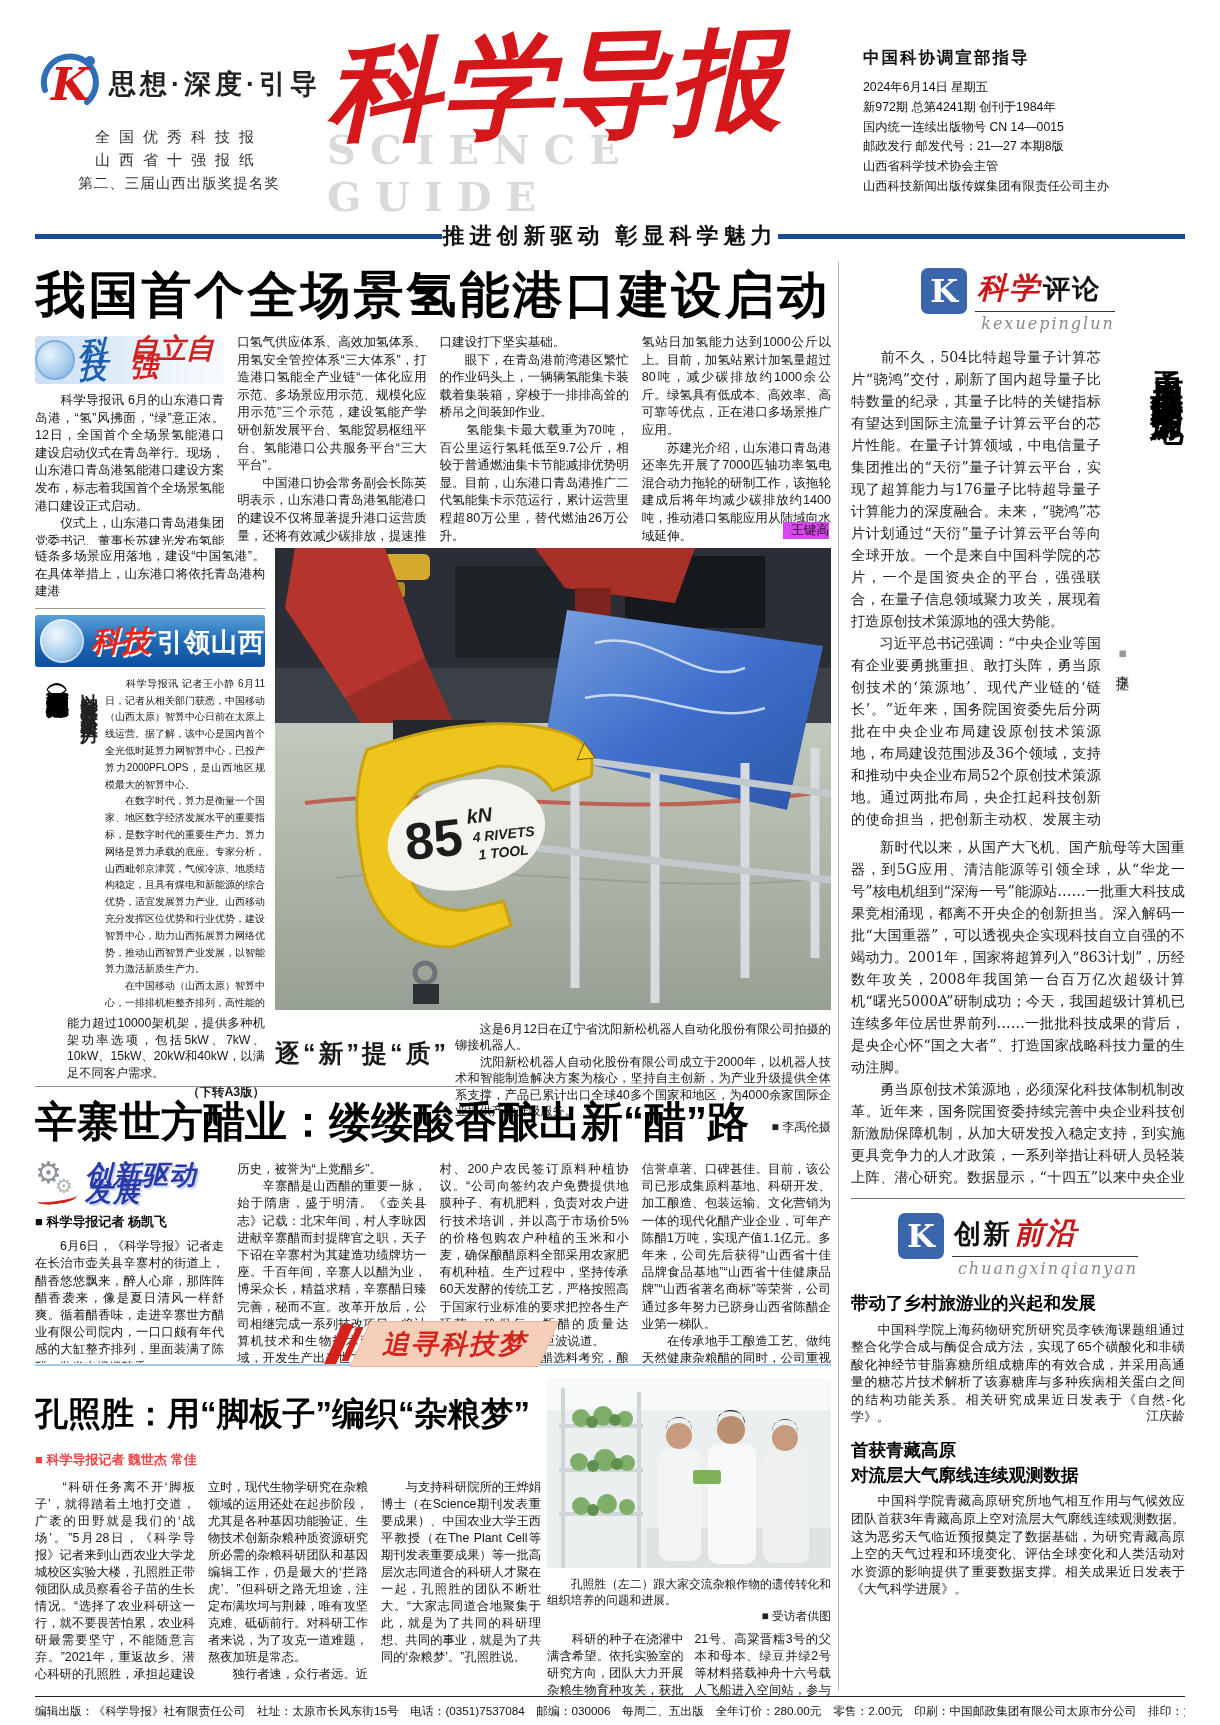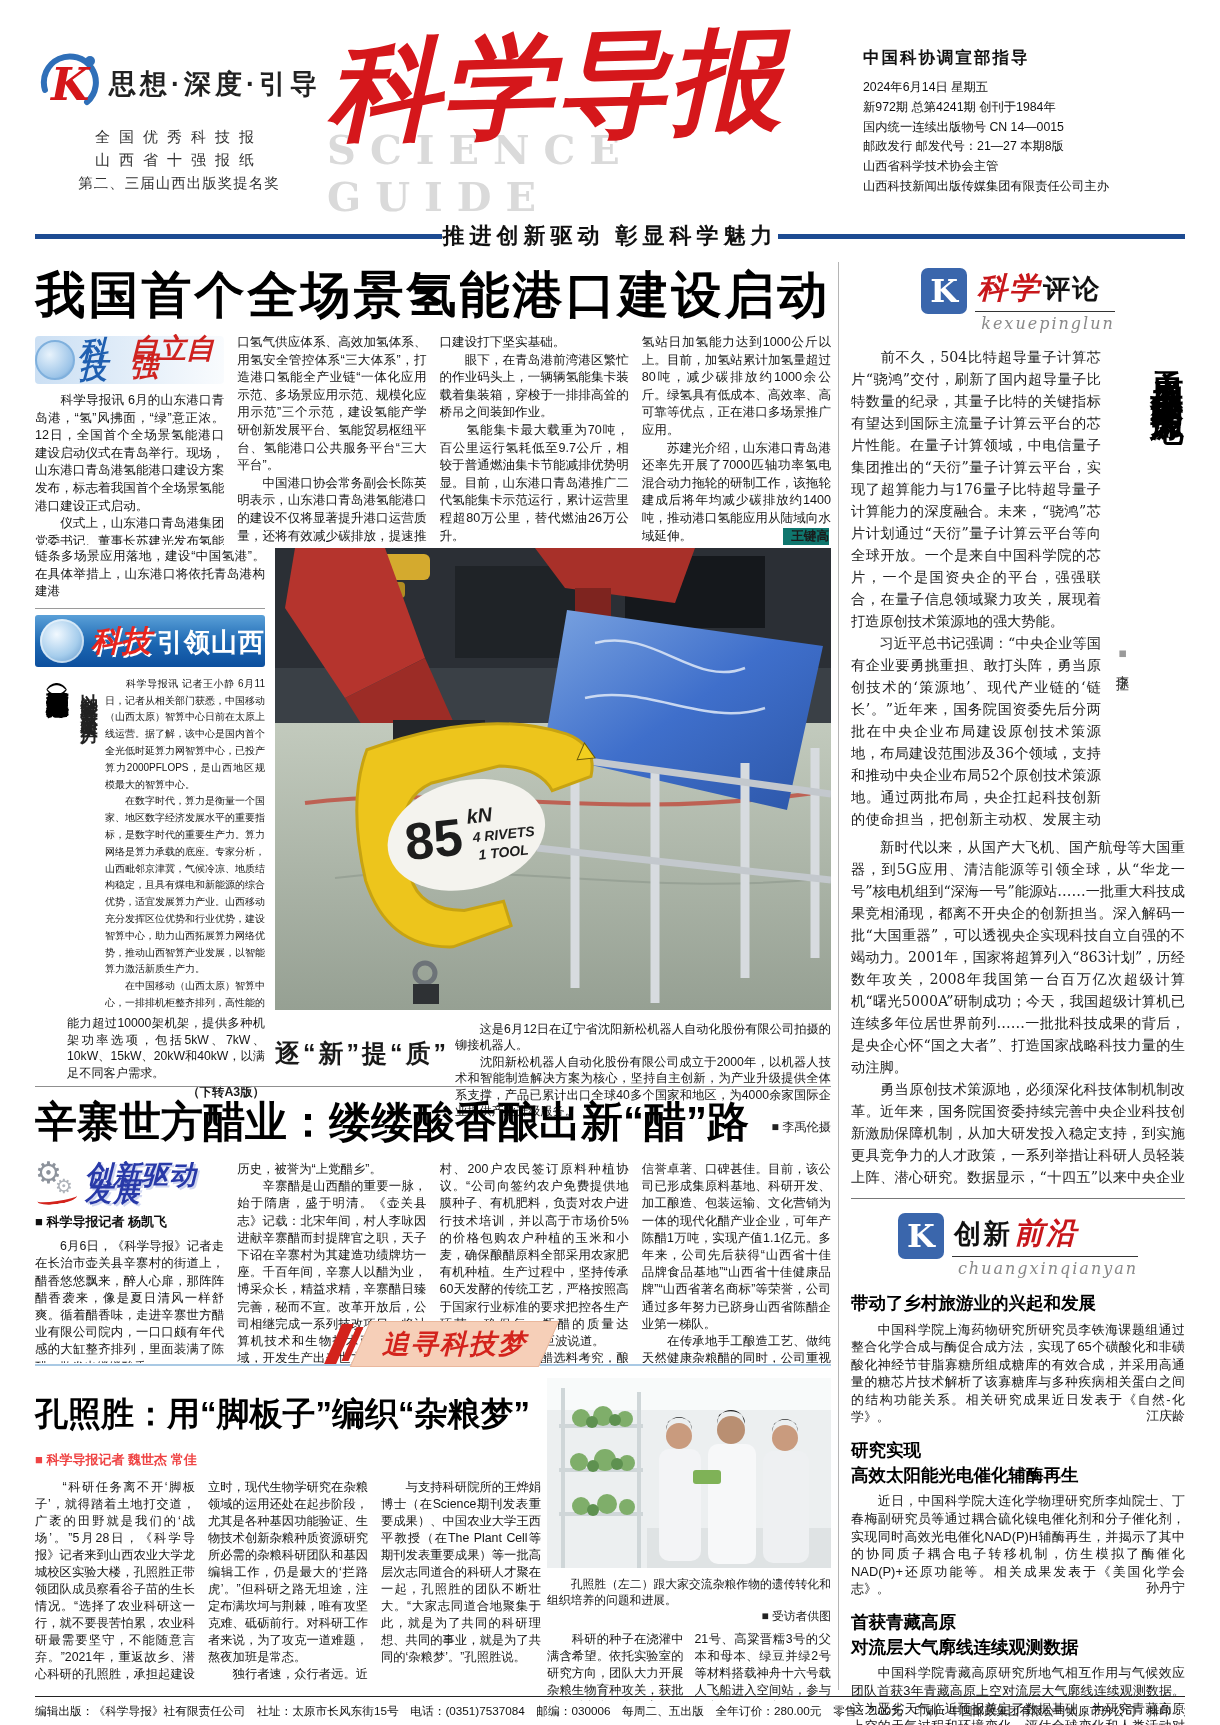--- a/index.html
+++ b/index.html
@@ -38,22 +38,22 @@
            text-align:center;color:#000;font-family:"Liberation Sans",sans-serif}
   .topcols{position:absolute;top:72px;left:0;right:0;height:211px;display:flex;gap:13px}
   .topcol{flex:1;font-size:12.6px;line-height:17.6px;overflow:hidden;color:#151515}
   .badge-zl{height:48px;margin:2px 0 8px 0;display:flex;align-items:center;gap:4px;
             background:linear-gradient(90deg,rgba(140,185,230,.45),rgba(140,185,230,.05));border-radius:4px}
   .globe-sm{width:40px;height:40px;border-radius:50%;flex:none;
             background:radial-gradient(circle at 35% 35%,#e8f3fc,#9cc4e8 70%,#5f93c8);
             border:2px solid #7fb0dd;box-sizing:border-box}
   .badge-zl .b1{font-family:"DejaVu Serif",serif;font-style:italic;font-weight:900;font-size:28px;color:#1f5fb0}
   .badge-zl .b2{font-family:Liberation Mono, monospace;font-style:italic;font-weight:900;font-size:28px;color:#cf2320}
-  .story-author{position:absolute;right:2px;bottom:0;background:#0f766e;padding-left:8px;
-                font-size:12.6px;font-weight:700}
+  .story-author{position:absolute;right:2px;bottom:6px;background:#d946ef;padding-left:8px;
+                font-size:12.6px;font-weight:400}
 
   
   .midzone{position:absolute;top:286px;left:0;right:0;height:534px;display:flex;gap:10px}
   .midleft{width:230px;flex:none;position:relative}
   .tail{font-size:12.6px;line-height:17.6px;color:#151515}
   .thinline{height:1px;background:#9a9a9a;margin:7px 0 6px 0}
   .sxbanner{height:52px;position:relative;border-radius:3px;overflow:hidden;
             background:linear-gradient(180deg,#5aa0d8 0%,#1c67b2 55%,#0d4f9e 100%)}
   .sxbanner .globe{position:absolute;left:5px;top:4px;width:44px;height:44px;border-radius:50%;
             background:radial-gradient(circle at 38% 35%,#f2f9ff,#a6cdec 55%,#4f88c2);
@@ -436,26 +436,20 @@
       <div class="pinyin">chuangxinqianyan</div>
     </div>
   </div>
 
   <div class="fr-art">
     <div class="fr-title pre">带动了乡村旅游业的兴起和发展</div>
     <div class="fr-body pre just">　　中国科学院上海药物研究所研究员李铁海课题组通过整合化学合成与酶促合成方法，实现了65个磺酸化和非磺酸化神经节苷脂寡糖所组成糖库的有效合成，并采用高通量的糖芯片技术解析了该寡糖库与多种疾病相关蛋白之间的结构功能关系。相关研究成果近日发表于《自然-化学》。</div>
     <div class="fr-author">江庆龄</div>
   </div>
 
-  <div class="fr-art">
-    <div class="fr-title pre">研究实现
-高效太阳能光电催化辅酶再生</div>
-    <div class="fr-body pre just">　　近日，中国科学院大连化学物理研究所李灿院士、丁春梅副研究员等通过耦合硫化镍电催化剂和分子催化剂，实现同时高效光电催化NAD(P)H辅酶再生，并揭示了其中的协同质子耦合电子转移机制，仿生模拟了酶催化NAD(P)+还原功能等。相关成果发表于《美国化学会志》。</div>
-    <div class="fr-author">孙丹宁</div>
-  </div>
 
   <div class="fr-art">
     <div class="fr-title pre">首获青藏高原
 对流层大气廓线连续观测数据</div>
     <div class="fr-body pre just">　　中国科学院青藏高原研究所地气相互作用与气候效应团队首获3年青藏高原上空对流层大气廓线连续观测数据。这为恶劣天气临近预报奠定了数据基础，为研究青藏高原上空的天气过程和环境变化、评估全球变化和人类活动对水资源的影响提供了重要数据支撑。相关成果近日发表于《大气科学进展》。</div>
 
   </div>
 </div>
 
 <div class="footer">编辑出版：《科学导报》社有限责任公司　社址：太原市长风东街15号　电话：(0351)7537084　邮编：030006　每周二、五出版　全年订价：280.00元　零售：2.00元　印刷：中国邮政集团有限公司太原市分公司　排印：太原日报传媒集团印务有限公司　地址：太原唐槐路80号　广告经营许可证：1400004000089　总编辑：曹俊卿</div>

